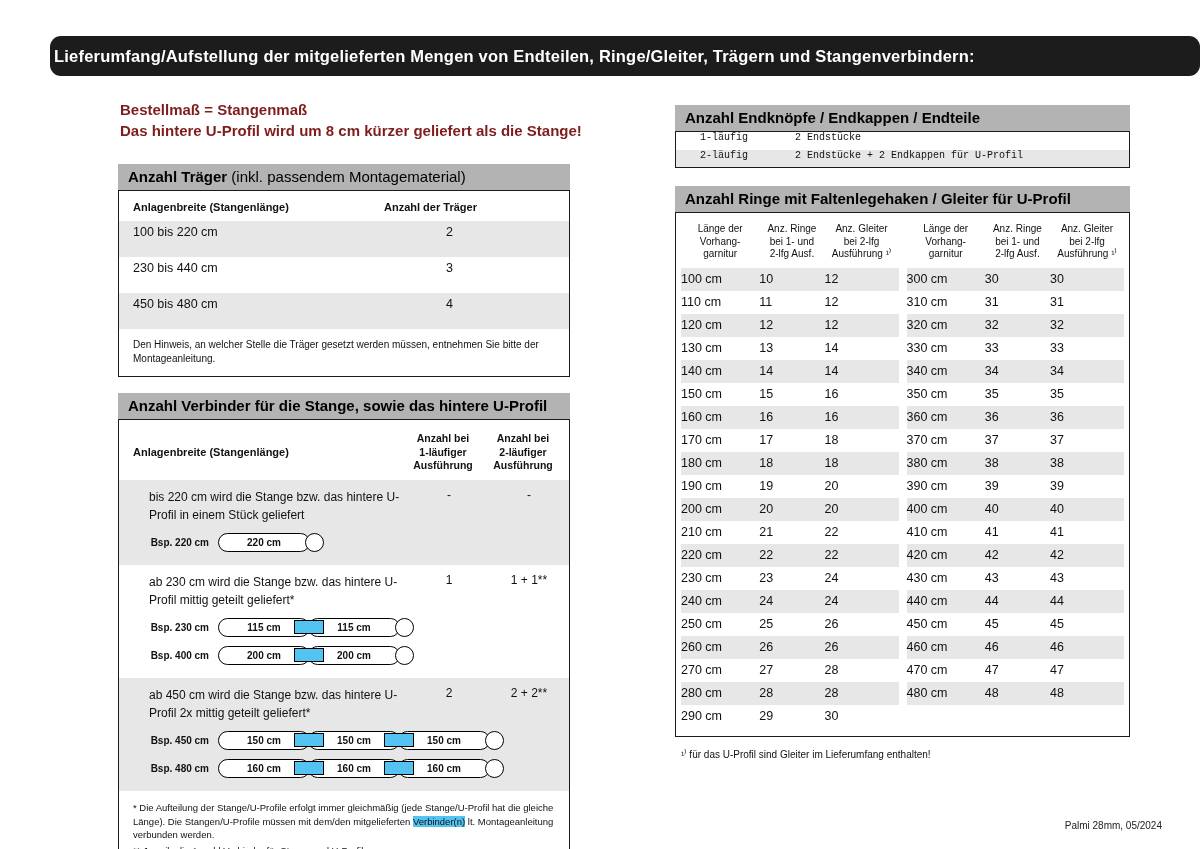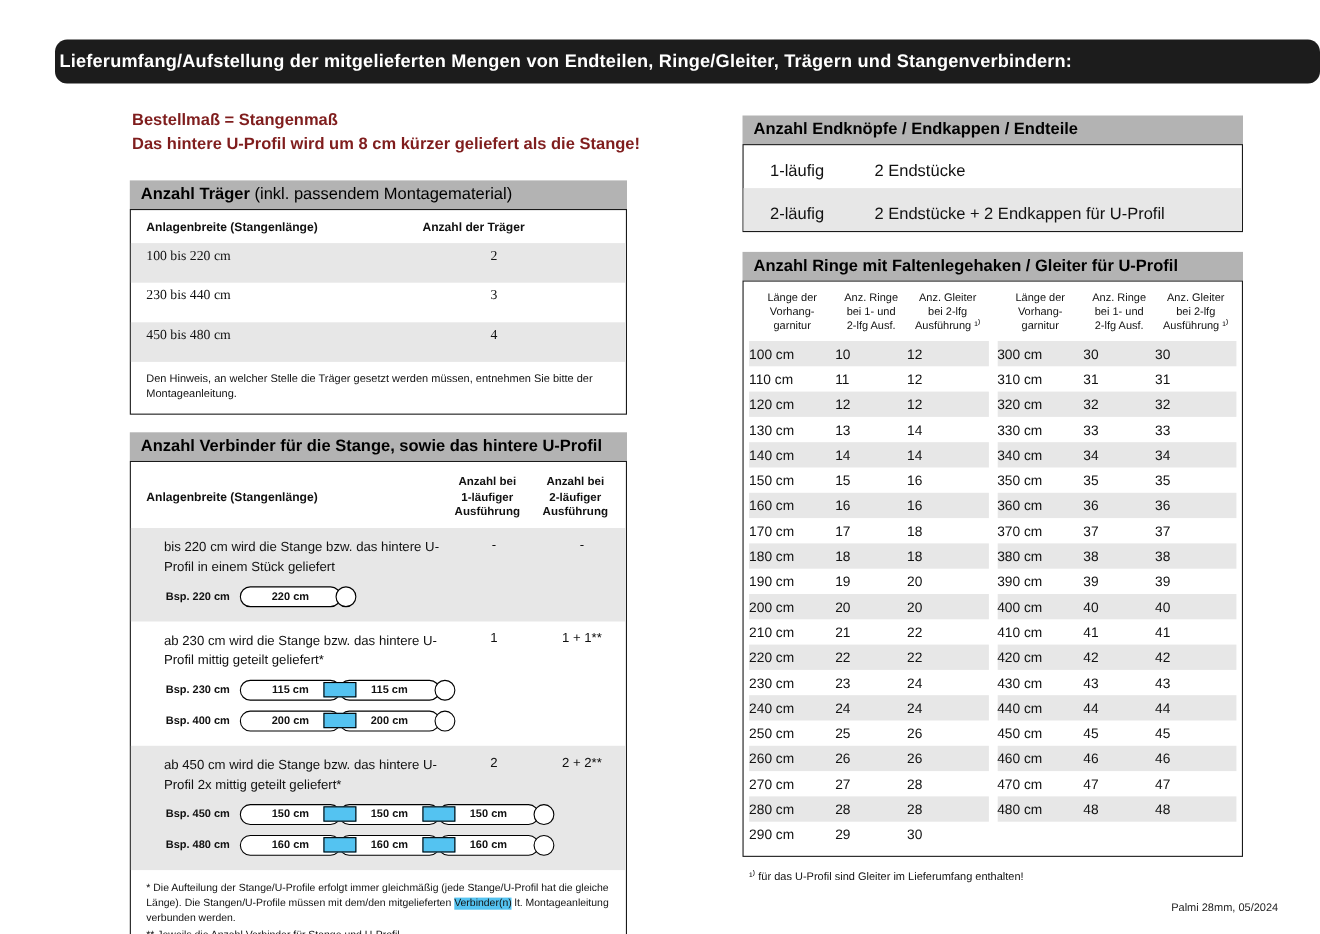--- a/index.html
+++ b/index.html
@@ -56,21 +56,20 @@
   .t-head {
     display: grid; grid-template-columns: 1fr 185px;
     font-weight: bold; font-size: 11px;
     padding: 10px 0 8px 14px;
   }
   .t-row {
     display: grid; grid-template-columns: 1fr 185px;
     font-size: 12.5px;
     padding: 3px 0 16px 14px;
     line-height: 17px;
-    font-family: Liberation Serif, serif;
   }
   .t-row .val { padding-left: 62px; }
   .stripe { background: #e7e7e7; }
   .t-note { font-size: 10px; line-height: 1.4; padding: 9px 18px 10px 14px; }
 
   .mt16 { margin-top: 16px; }
   .mt18 { margin-top: 18px; }
 
   
   .v-head {
@@ -110,23 +109,24 @@
     margin-left: -5px;
     position: relative; z-index: 3;
   }
   .v-foot { font-size: 9.5px; line-height: 1.45; padding: 10px 14px 12px; }
   .v-foot .fn2 { margin-top: 2px; }
   .hl { background: #54c3f1; }
 
   
   .e-row {
     display: grid; grid-template-columns: 95px 1fr;
-    font-size: 15px;
-    padding: 15px 0 5px 24px;
+    font-size: 10px;
+    padding: 0 0 5px 24px;
     line-height: 1.25;
+    font-family: Liberation Mono, monospace;
   }
 
   
   .ring-box { padding: 4px 5px 8px; }
   .ring-tables { display: flex; gap: 8px; }
   .ring-table { flex: 1; }
   .r-head {
     display: grid; grid-template-columns: 36% 30% 34%;
     font-weight: normal; font-size: 10px;
     text-align: center; white-space: pre-line; line-height: 1.25;

